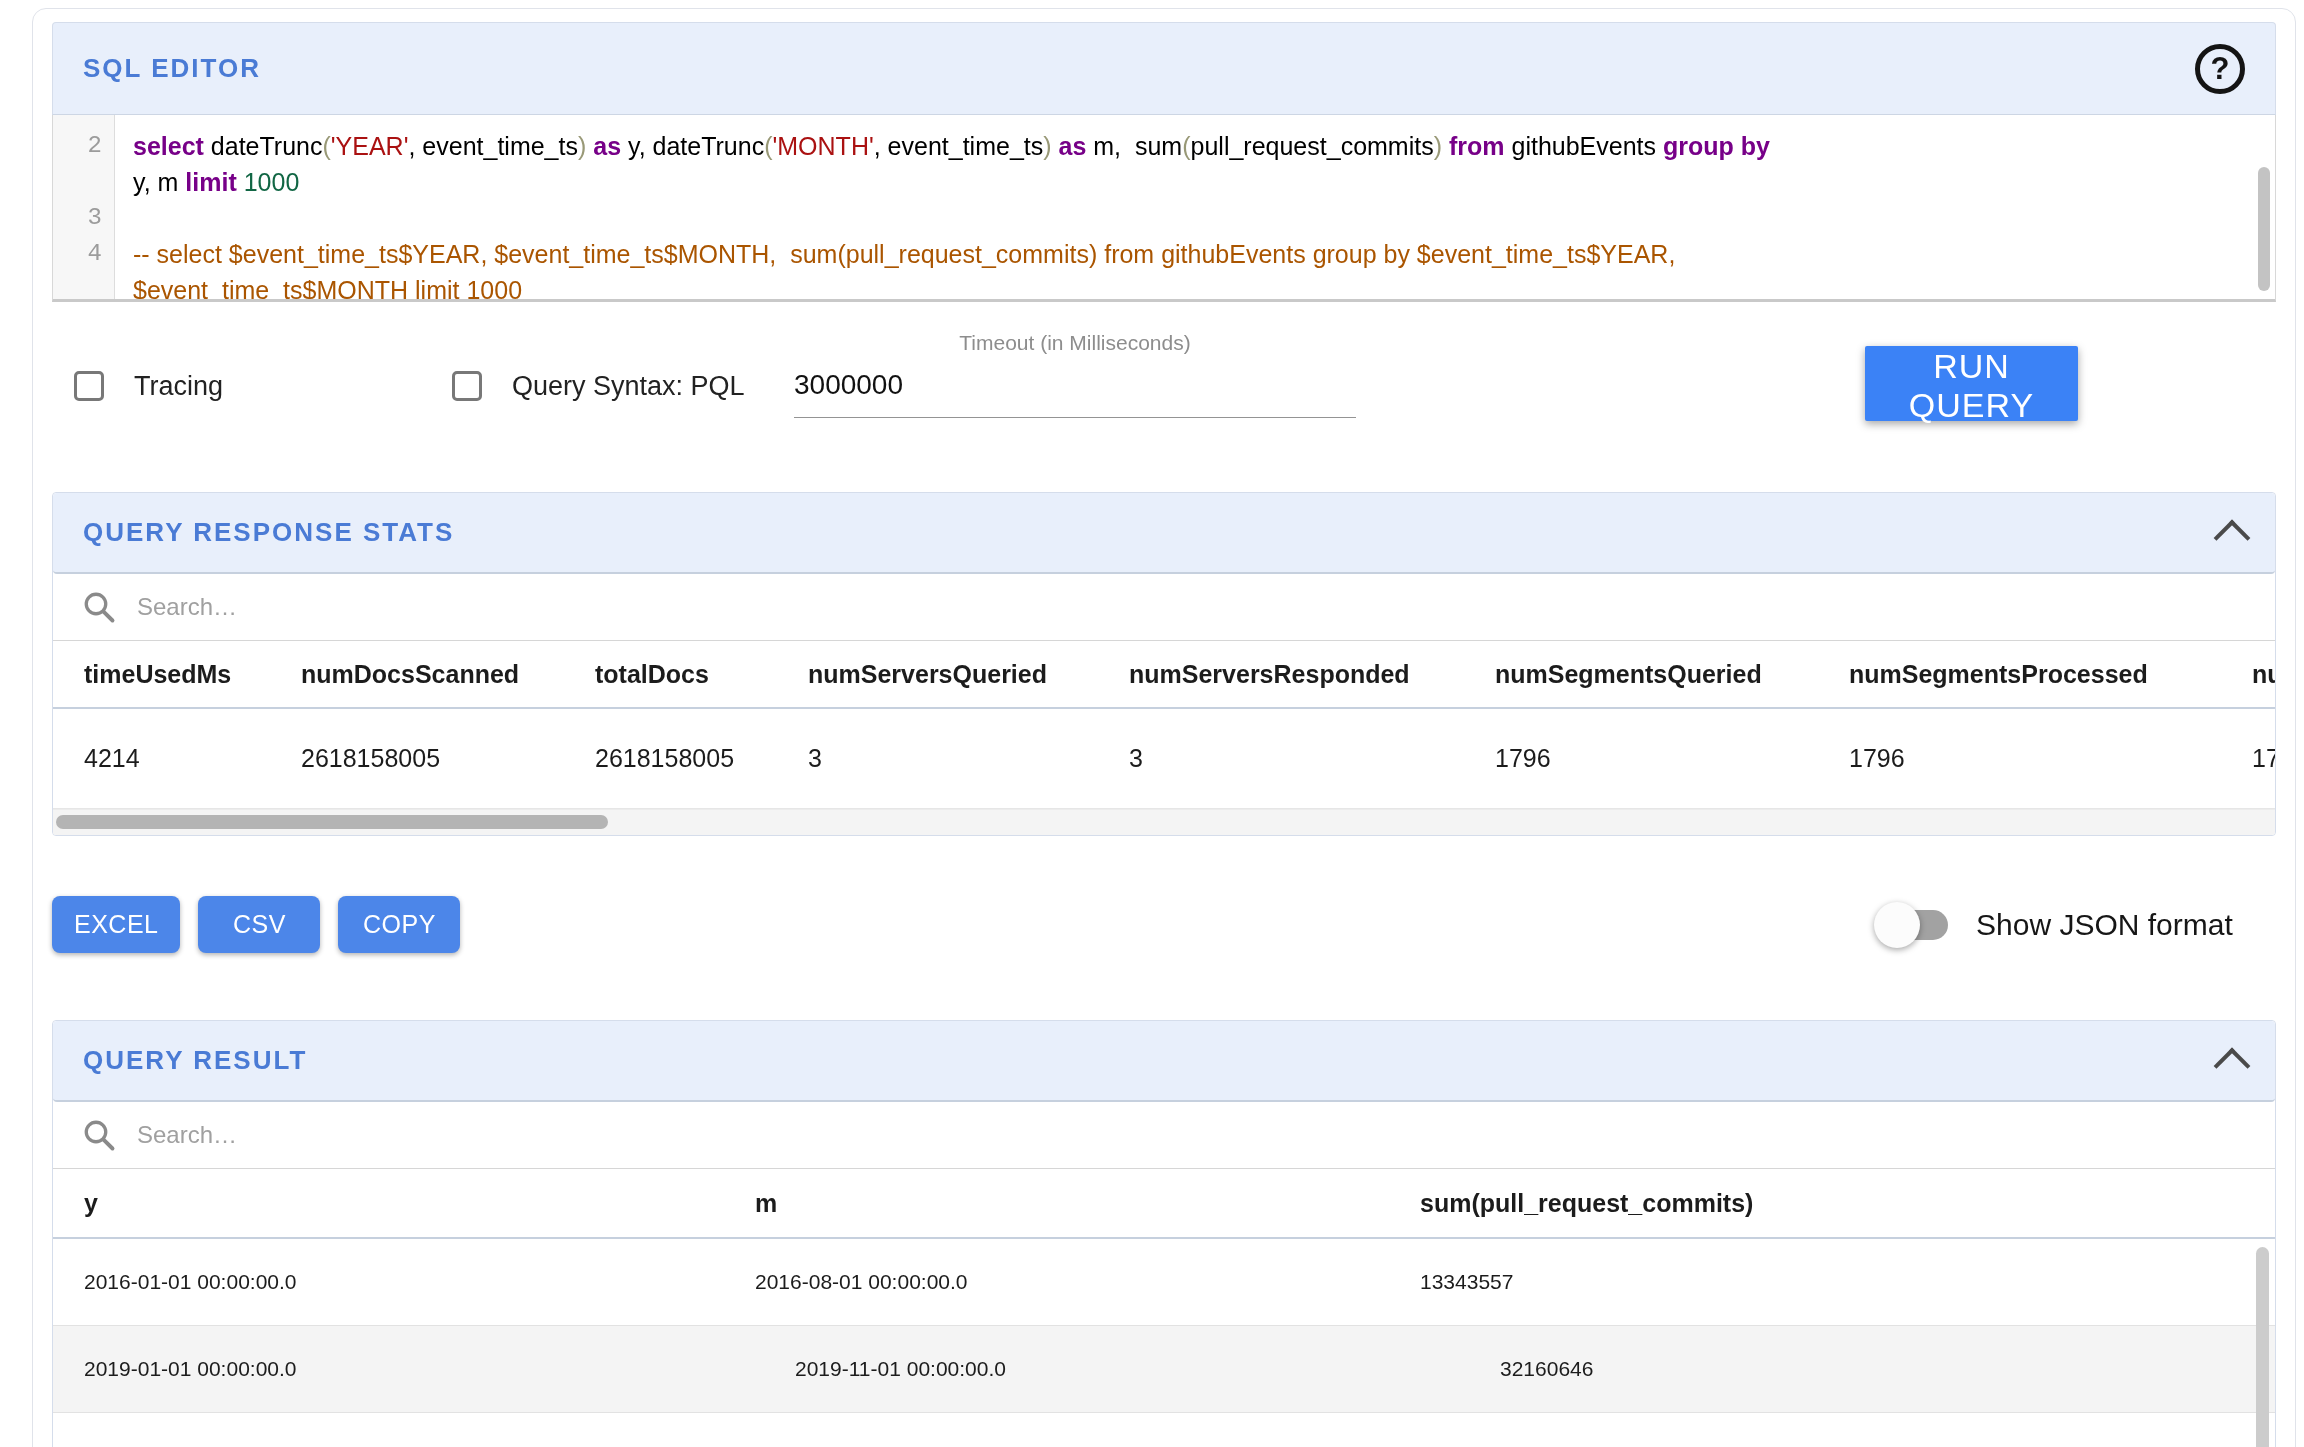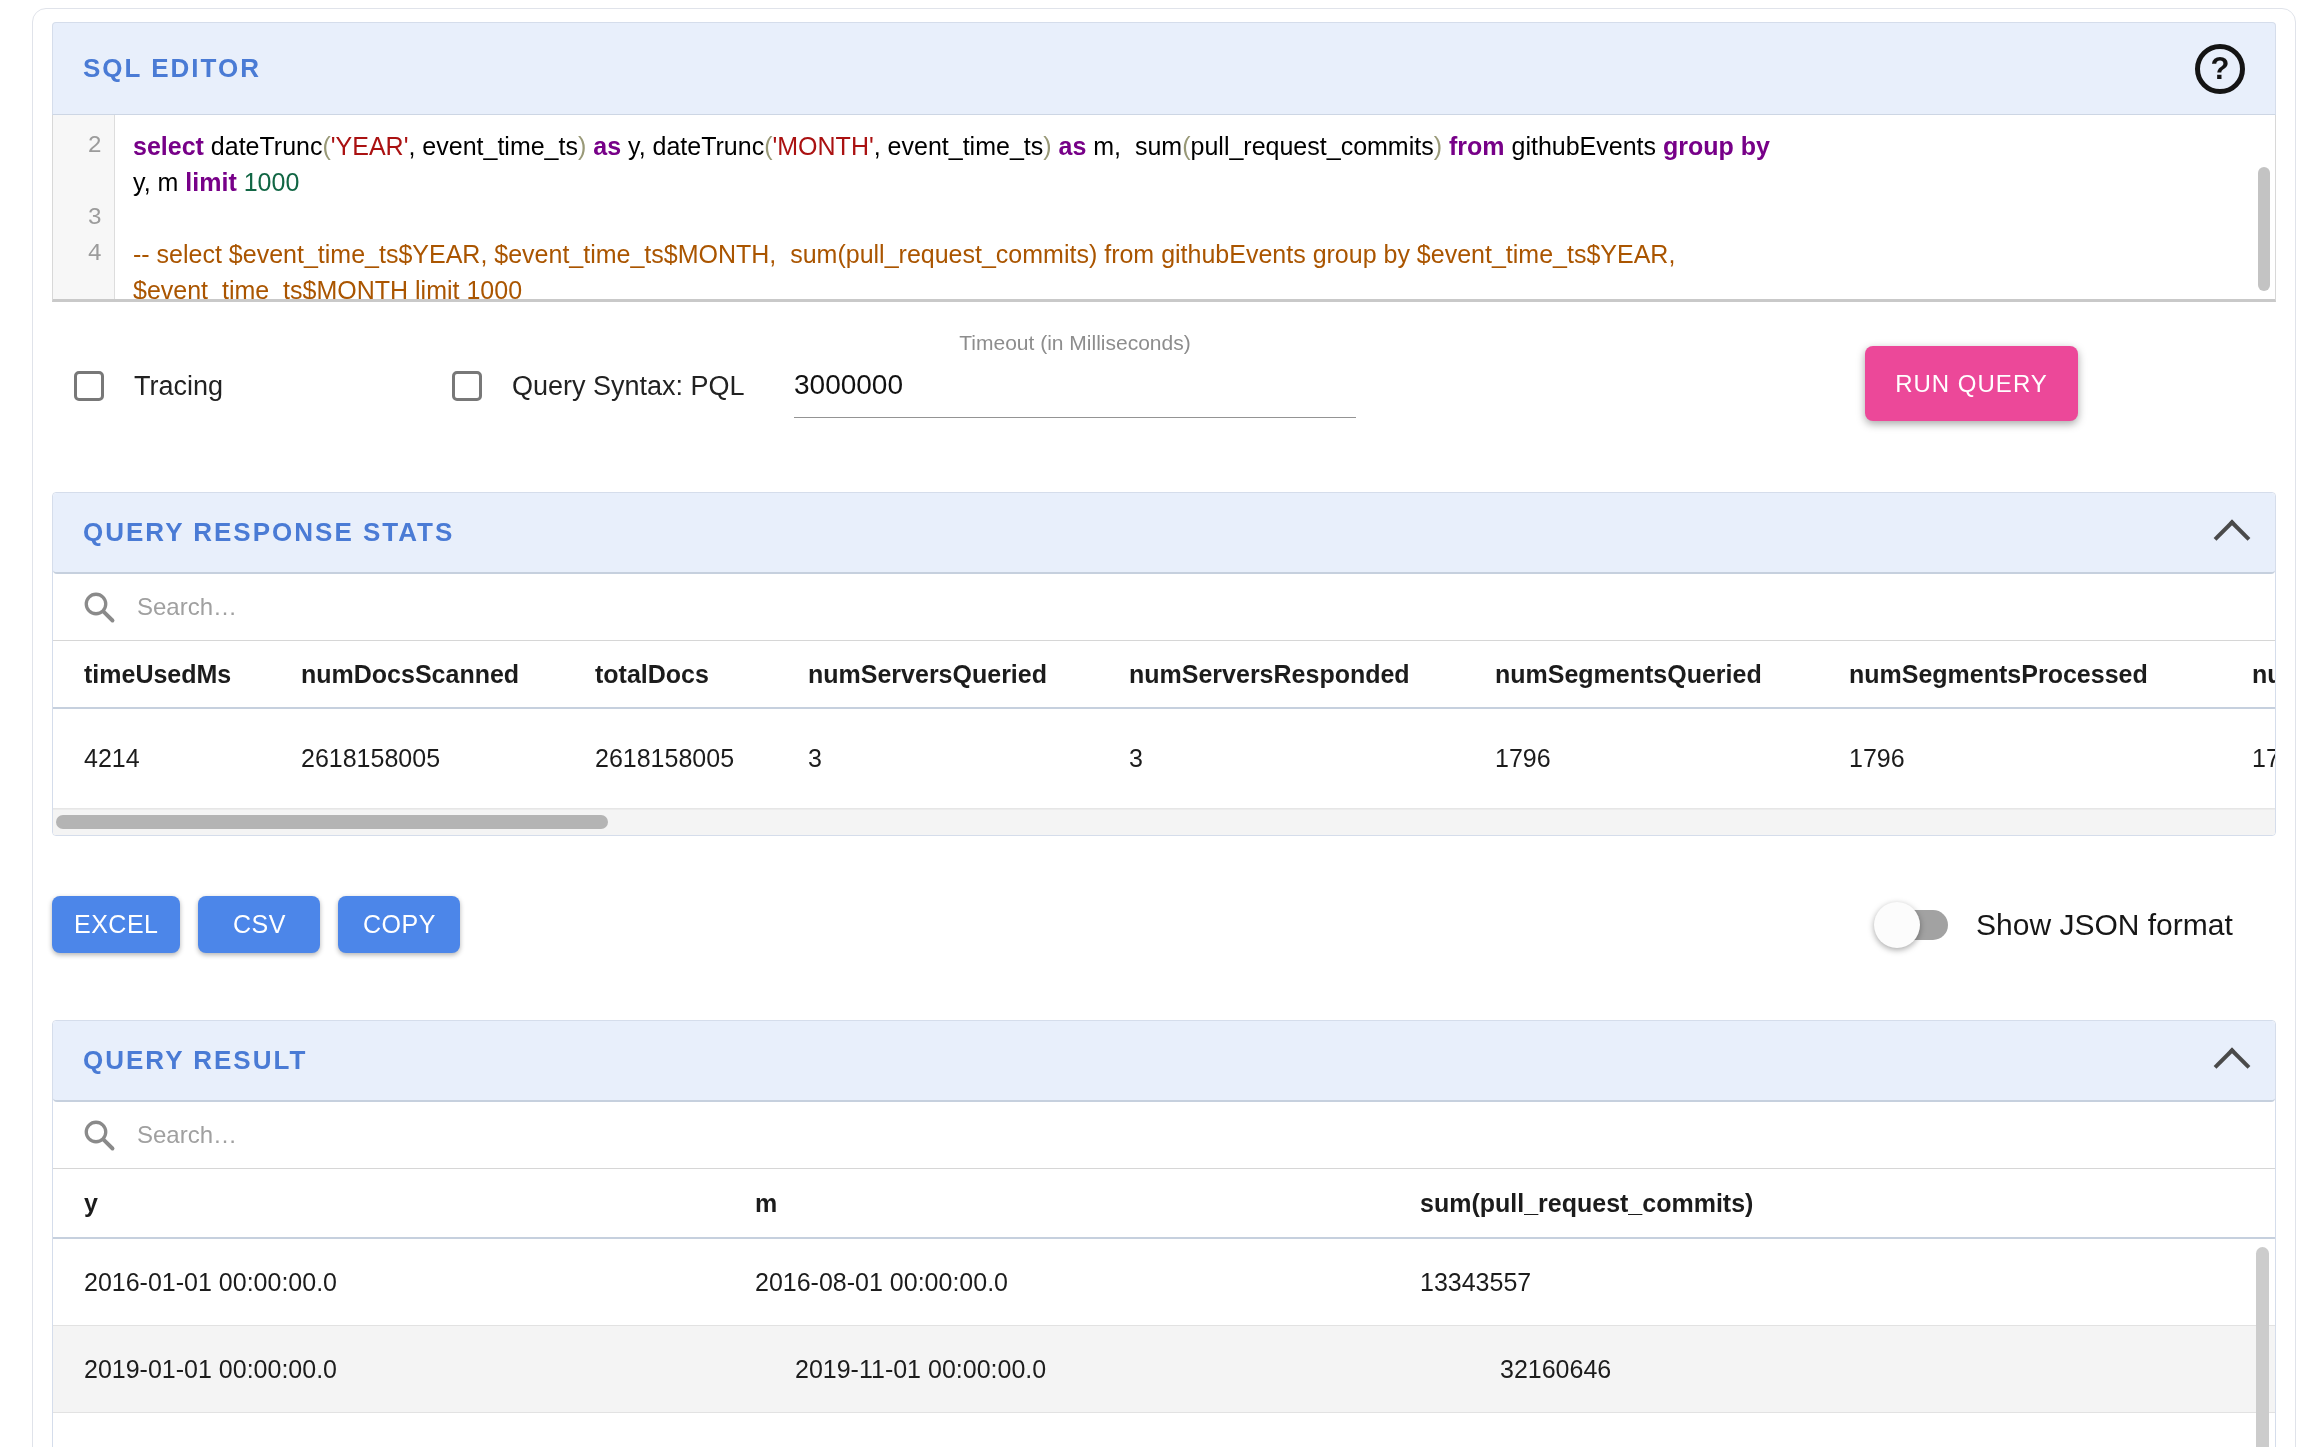--- a/index.html
+++ b/index.html
@@ -59,22 +59,22 @@
   .checkbox{width:30px;height:30px;border:3px solid #787878;border-radius:5px;background:#fff;box-sizing:border-box;cursor:pointer;}
   .cb-label{margin-left:30px;font-size:27px;color:#222;}
   .timeout{position:absolute;left:742px;top:-15px;width:562px;}
   .timeout-label{font-size:21px;color:#8d8d8d;text-align:center;}
   .timeout-value{
     display:block;width:100%;font-size:28px;color:#111;margin-top:14px;padding:0 0 16px 0;
     border:none;border-bottom:1px solid #949494;outline:none;background:transparent;
     font-family:"Liberation Sans",sans-serif;
   }
   .run-btn{
-    position:absolute;left:1813px;top:0;width:213px;height:75px;background:#ec4899;border:none;
-    border-radius:8px;color:#fff;font-size:24px;letter-spacing:1px;cursor:pointer;
+    position:absolute;left:1813px;top:0;width:213px;height:75px;background:#3b82f6;border:none;
+    border-radius:2px;color:#fff;font-size:34px;letter-spacing:1px;cursor:pointer;
     box-shadow:0 3px 8px rgba(0,0,0,0.35);font-family:"Liberation Sans",sans-serif;
   }
   
   .card{margin-top:66px;border:1px solid #d5ddeb;border-radius:4px;overflow:hidden;background:#fff;}
   .card .sec-header{border:none;border-bottom:2px solid #c6d0de;border-radius:4px;}
   .search-row{height:66px;display:flex;align-items:center;padding:0 28px;border-bottom:1px solid #d6d6d6;background:#fff;}
   .search-input{
     border:none;outline:none;font-size:24px;color:#444;margin-left:18px;width:700px;
     font-family:"Liberation Sans",sans-serif;background:transparent;
   }
@@ -94,21 +94,21 @@
     box-shadow:0 2px 5px rgba(0,0,0,0.3);font-family:"Liberation Sans",sans-serif;
   }
   .json-toggle{position:absolute;left:1822px;top:0;height:58px;display:flex;align-items:center;}
   .switch{position:relative;width:74px;height:34px;cursor:pointer;}
   .switch-track{position:absolute;left:8px;top:2px;width:66px;height:30px;background:#a2a2a2;border-radius:15px;}
   .switch-knob{position:absolute;left:0;top:-6px;width:46px;height:46px;border-radius:50%;background:#fcfcfc;box-shadow:0 2px 6px rgba(0,0,0,0.35);}
   .json-label{margin-left:28px;font-size:30px;color:#161616;}
   
   .result-table{position:relative;}
   .result-head{display:flex;height:68px;align-items:center;font-weight:700;font-size:25px;padding-left:31px;border-bottom:2px solid #c6d0de;}
-  .result-row{display:flex;height:86px;align-items:center;font-size:25px;padding-left:31px;background:#fff;}
+  .result-row{display:flex;height:86px;align-items:center;font-size:21px;padding-left:31px;background:#fff;}
   .result-row.alt{background:#f4f4f4;gap:40px;}
   .result-row + .result-row{border-top:1px solid #e2e2e2;}
   .rc{flex:0 0 auto;white-space:nowrap;overflow:hidden;}
   .rc0{width:671px}.rc1{width:665px}.rc2{flex:1 1 auto;}
   .v-scroll2{position:absolute;right:6px;top:78px;width:13px;height:240px;background:#cccccc;border-radius:7px;cursor:pointer;}
 </style>
 </head>
 <body>
 
 <div class="outer">

